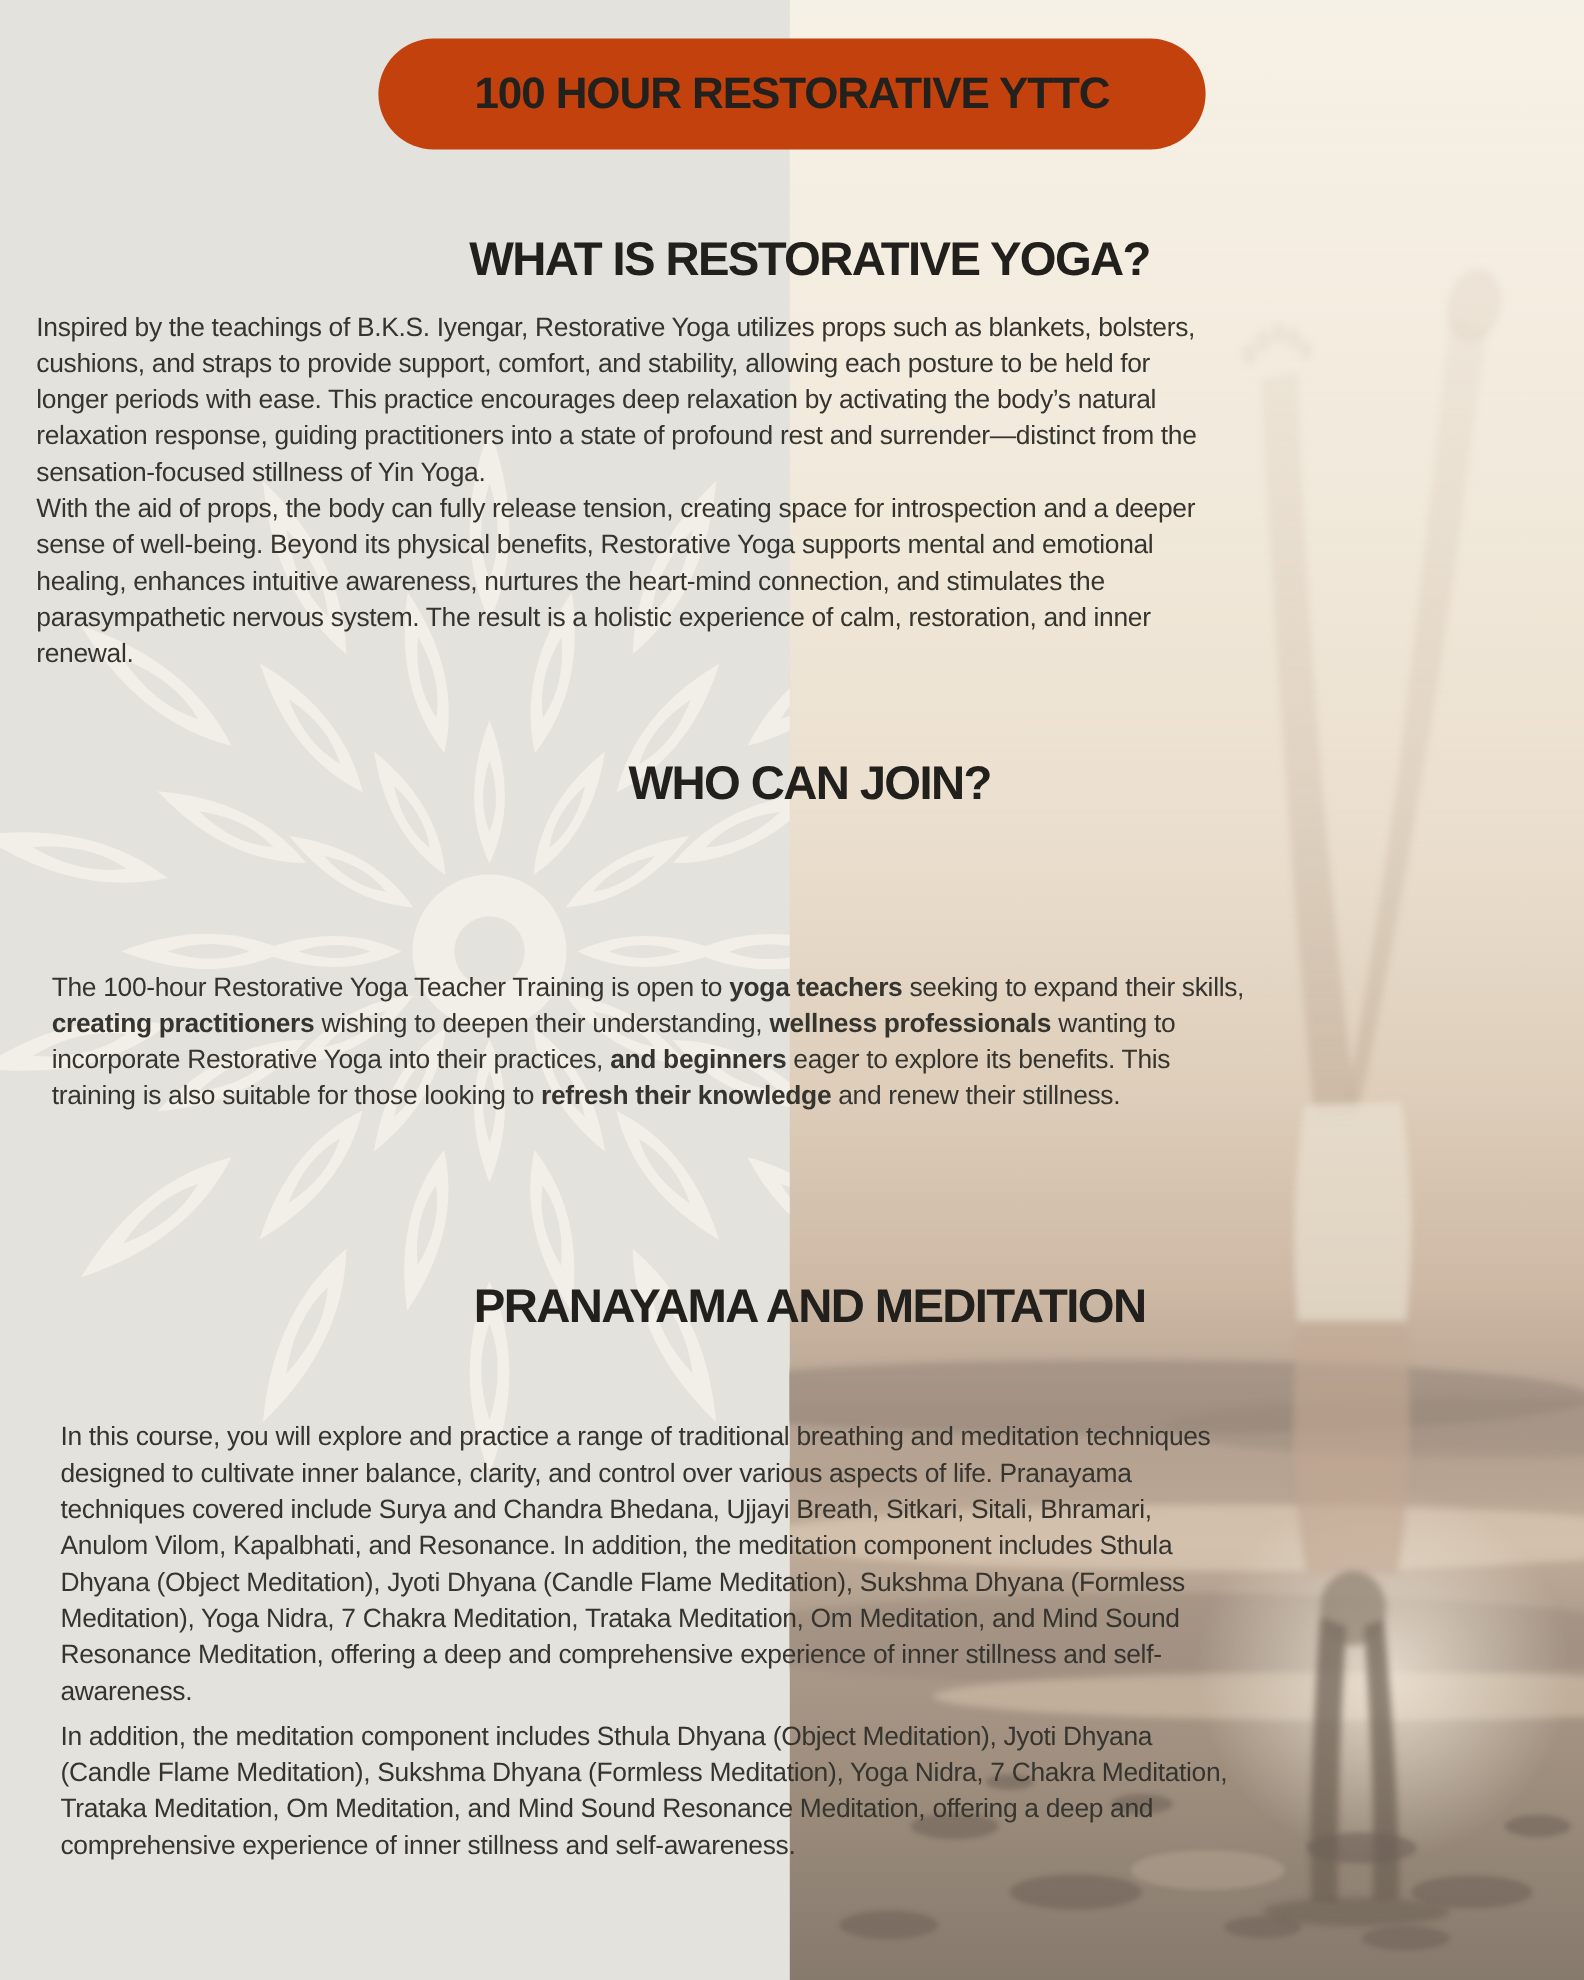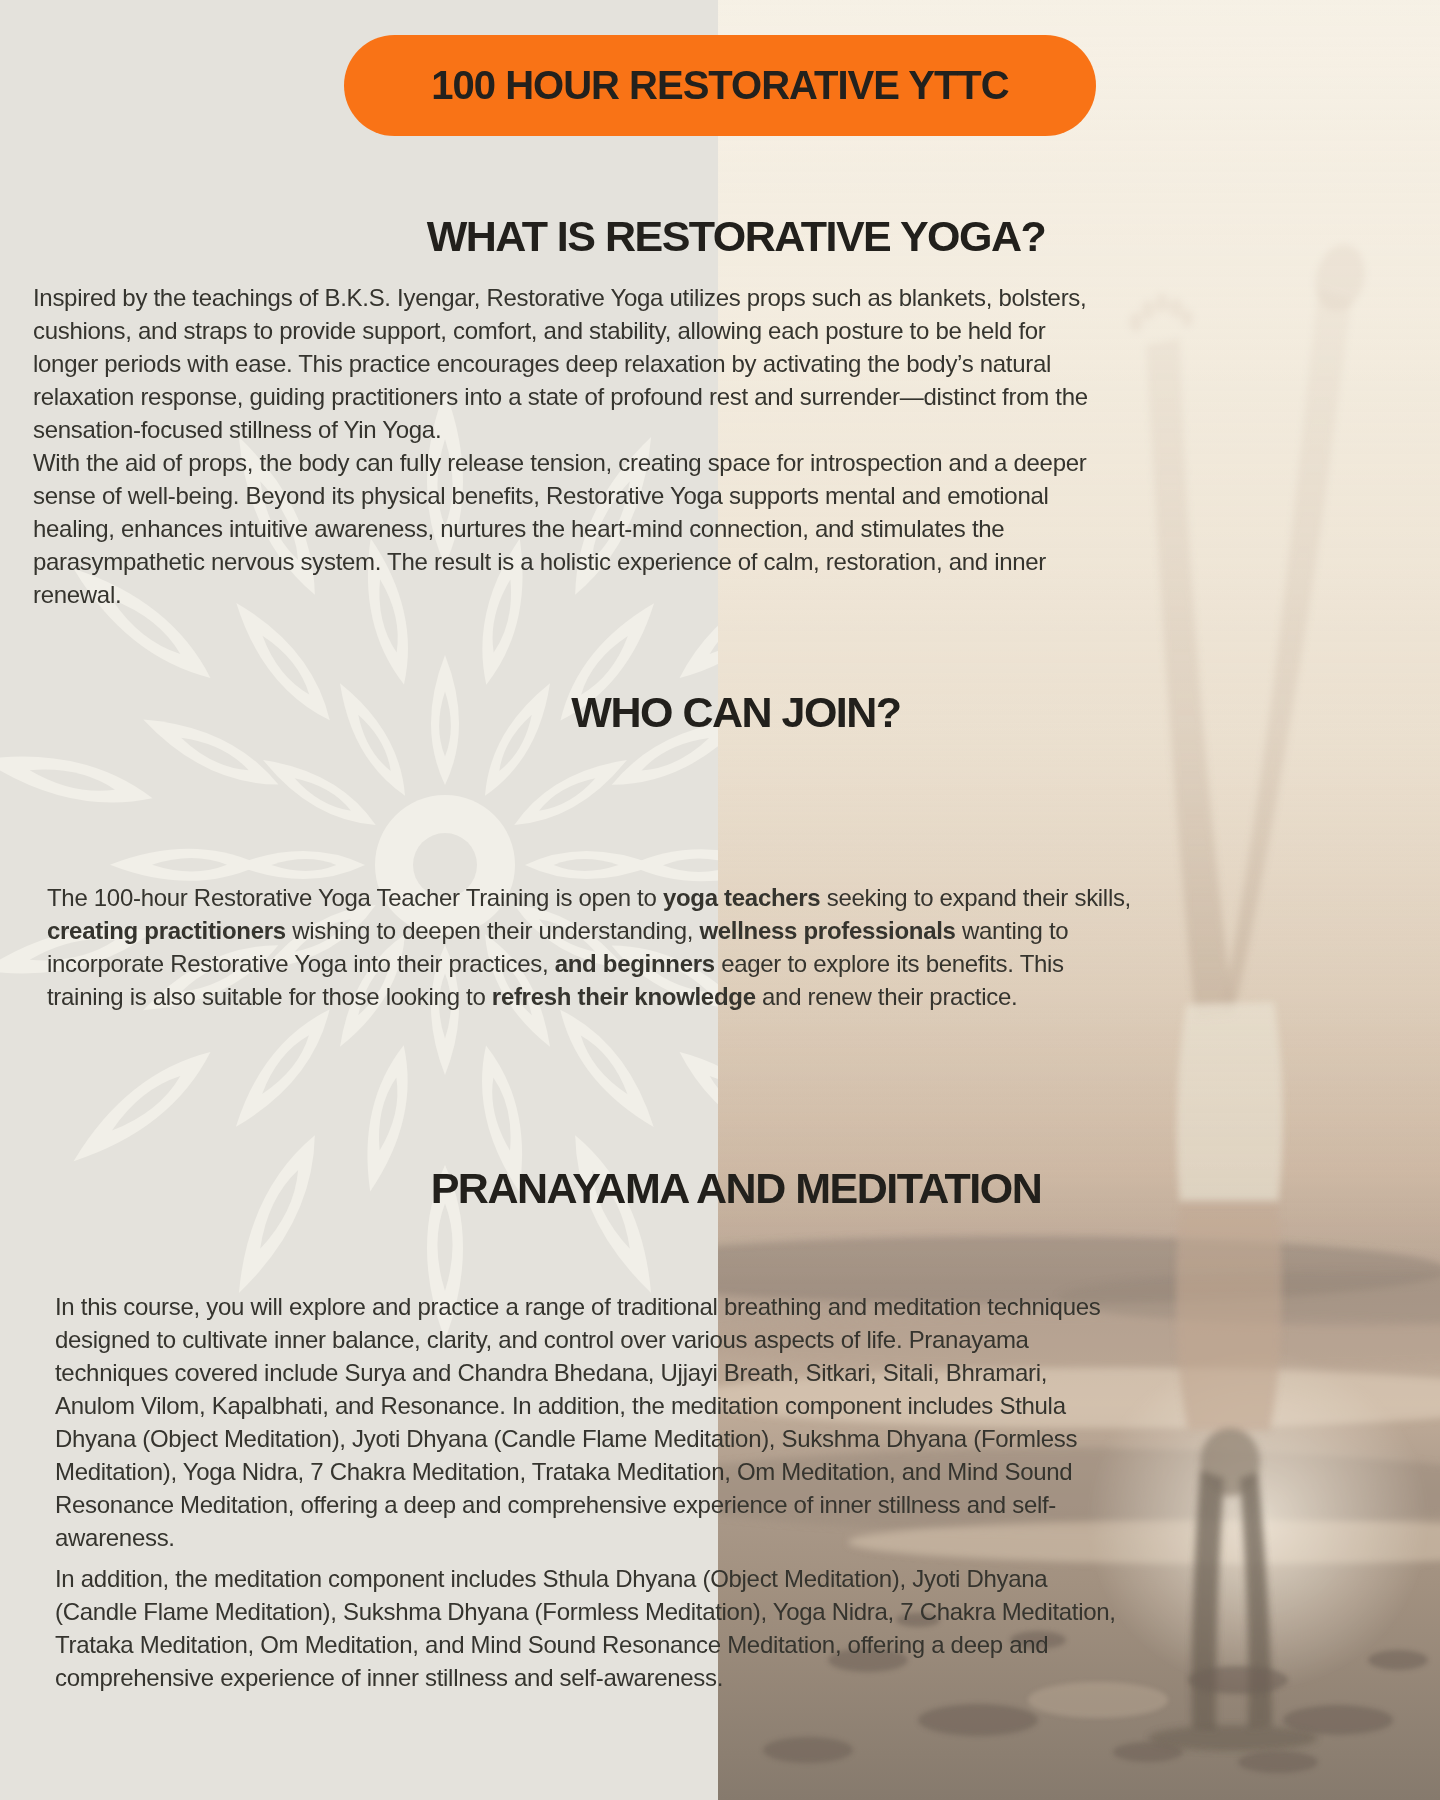--- a/index.html
+++ b/index.html
@@ -15,21 +15,21 @@
       #f0e9dc 0%, #ebe2d1 20%, #e4d6c2 40%, #d9c7b2 55%,
       #cbb5a0 65%, #b4a191 72%, #c0ac99 78%, #ab9a8a 83%,
       #a29180 88%, #867a6d 100%);}
   .photo svg{position:absolute;left:0;top:0;}
   .wash{position:absolute;left:0;top:0;width:100%;height:100%;
     background:linear-gradient(180deg, rgba(250,245,235,.62) 0%, rgba(250,245,235,.35) 40%, rgba(250,245,235,.12) 58%, rgba(250,245,235,0) 72%);}
 
   .content{position:absolute;inset:0;z-index:2;}
 
   .badge{position:absolute;top:35px;left:50%;transform:translateX(-50%);
-    width:752px;height:101px;border-radius:54px;background:#f97316;
+    width:752px;height:101px;border-radius:54px;background:#c2410c;
     display:flex;align-items:center;justify-content:center;
     font-size:40px;font-weight:800;letter-spacing:-1px;color:#23211d;}
 
   .h{position:absolute;left:0;width:100%;text-align:center;margin:16px;
     font-size:43px;line-height:1.1;font-weight:800;letter-spacing:-1.5px;color:#22201c;}
   .h1{top:197px;}
   .h2{top:673px;}
   .h3{top:1149px;}
 
   .para{position:absolute;font-size:24px;line-height:33px;letter-spacing:-0.3px;color:#35342e;}
@@ -213,21 +213,21 @@
         <div class="tline"><span>healing, enhances intuitive awareness, nurtures the heart-mind connection, and stimulates the</span></div>
         <div class="tline"><span>parasympathetic nervous system. The result is a holistic experience of calm, restoration, and inner</span></div>
         <div class="tline"><span>renewal.</span></div>
       </div>
 
     <h2 class="h h2">WHO CAN JOIN?</h2>
     <div class="para p2">
         <div class="tline"><span>The 100-hour Restorative Yoga Teacher Training is open to </span><span class="b">yoga teachers</span><span> seeking to expand their skills,</span></div>
         <div class="tline"><span class="b">creating practitioners</span><span> wishing to deepen their understanding, </span><span class="b">wellness professionals</span><span> wanting to</span></div>
         <div class="tline"><span>incorporate Restorative Yoga into their practices, </span><span class="b">and beginners</span><span> eager to explore its benefits. This</span></div>
-        <div class="tline"><span>training is also suitable for those looking to </span><span class="b">refresh their knowledge</span><span> and renew their practice.</span></div>
+        <div class="tline"><span>training is also suitable for those looking to </span><span class="b">refresh their knowledge</span><span> and renew their stillness.</span></div>
       </div>
 
     <h2 class="h h3">PRANAYAMA AND MEDITATION</h2>
     <div class="para p3">
         <div class="tline"><span>In this course, you will explore and practice a range of traditional breathing and meditation techniques</span></div>
         <div class="tline"><span>designed to cultivate inner balance, clarity, and control over various aspects of life. Pranayama</span></div>
         <div class="tline"><span>techniques covered include Surya and Chandra Bhedana, Ujjayi Breath, Sitkari, Sitali, Bhramari,</span></div>
         <div class="tline"><span>Anulom Vilom, Kapalbhati, and Resonance. In addition, the meditation component includes Sthula</span></div>
         <div class="tline"><span>Dhyana (Object Meditation), Jyoti Dhyana (Candle Flame Meditation), Sukshma Dhyana (Formless</span></div>
         <div class="tline"><span>Meditation), Yoga Nidra, 7 Chakra Meditation, Trataka Meditation, Om Meditation, and Mind Sound</span></div>

